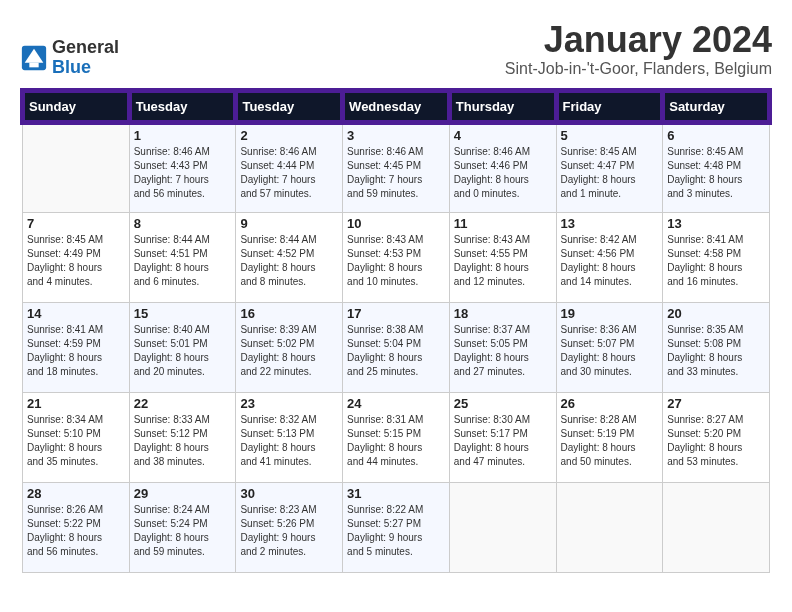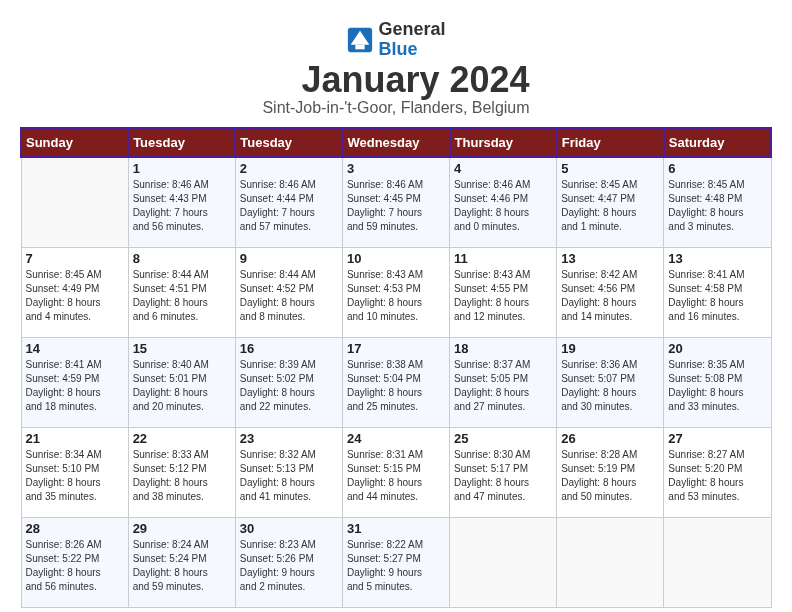--- a/index.html
+++ b/index.html
@@ -6,23 +6,22 @@
     body {
       font-family: Arial, sans-serif;
       background: #fff;
       width: 792px;
       min-height: 612px;
       padding: 20px;
     }
     .header-section {
       display: flex;
       justify-content: space-between;
-      align-items: center;
+      align-items: flex-end;
       margin-bottom: 10px;
-      flex-direction: column;
     }
     .logo {
       display: flex;
       align-items: center;
     }
     .logo-text {
       font-size: 18px;
       font-weight: bold;
       color: #333;
       line-height: 1.1;
@@ -46,27 +45,27 @@
     .calendar-subtitle {
       font-size: 16px;
       color: #555;
     }
     table {
       width: 100%;
       border-collapse: collapse;
       font-size: 11px;
     }
     thead tr th {
-      background-color: #7f1d1d;
+      background-color: #0f172a;
       color: #fff;
       padding: 6px 4px;
       text-align: left;
       font-size: 13px;
       font-weight: bold;
-      border: 2px solid #4c1d95;
+      border: 5px solid #4c1d95;
     }
     tbody tr td {
       border: 1px solid #ccc;
       vertical-align: top;
       padding: 3px 4px;
       width: 14.28%;
       min-height: 80px;
       height: 90px;
     }
     tbody tr:nth-child(odd) {

